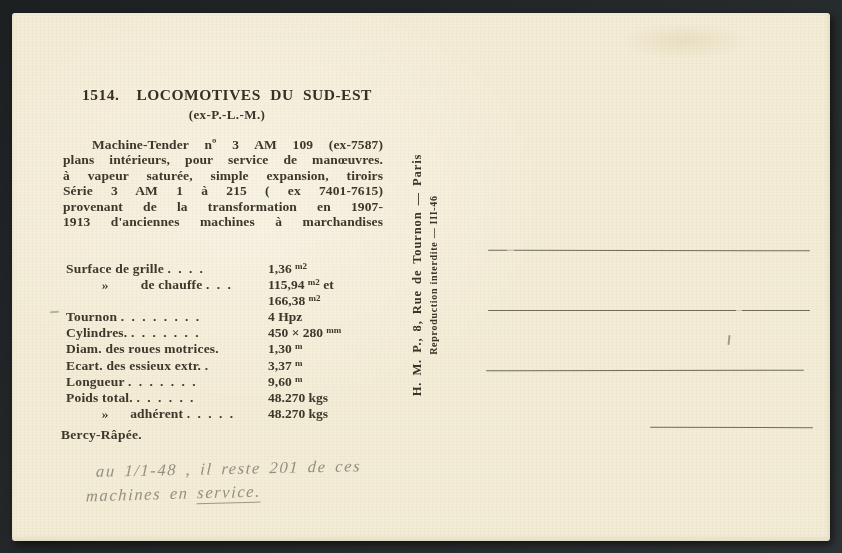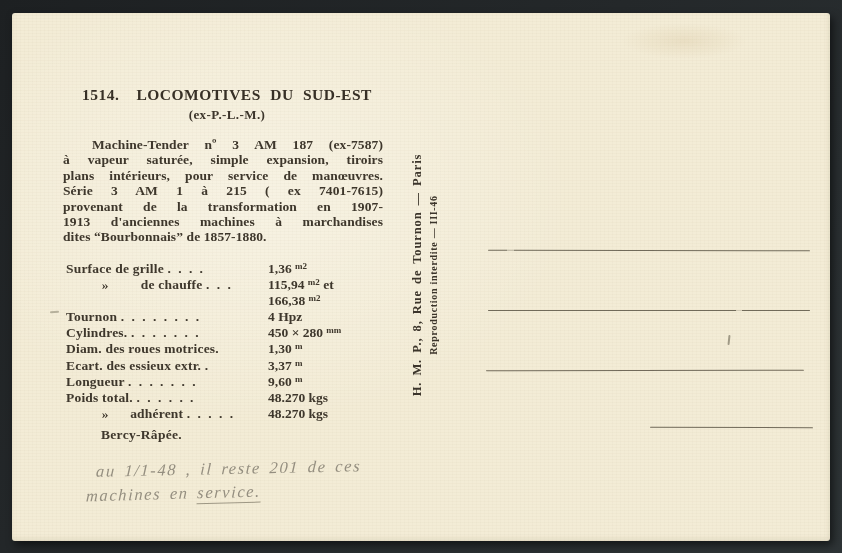--- a/index.html
+++ b/index.html
@@ -47,21 +47,21 @@
   .specs{
     position:absolute;top:248px;left:54px;width:330px;
     font-weight:700;font-size:13.5px;
   }
   .spec-row{position:relative;height:16.1px;}
   .spec-label{position:absolute;left:0;top:0;white-space:pre;letter-spacing:0.2px;}
   .spec-value{position:absolute;left:202px;top:0;white-space:pre;}
   .sup{font-size:9px;position:relative;top:-4px;letter-spacing:0;}
   .depot{
     position:absolute;top:414px;left:49px;
-    font-weight:700;font-size:13.5px;letter-spacing:0.3px;margin-left:40px;
+    font-weight:700;font-size:13.5px;letter-spacing:0.3px;
   }
   .hw{
     position:absolute;color:#8d8779;opacity:0.92;
     font-style:italic;font-size:16.5px;letter-spacing:1.6px;word-spacing:3px;
     transform:rotate(-1.2deg) skewX(-4deg);white-space:nowrap;
   }
   .hw1{top:446px;left:84px;}
   .hw2{top:471px;left:74px;transform:rotate(-1.6deg) skewX(-4deg);}
   .hw-underline{border-bottom:1.5px solid rgba(120,113,96,0.75);padding-bottom:1px;}
   .publisher{
@@ -93,27 +93,26 @@
 <div class="scene">
   <div class="card">
     <div class="texture"></div>
 
     <div class="title-row">
       <span class="catalog">1514.</span><span class="card-title">LOCOMOTIVES DU SUD-EST</span>
     </div>
     <div class="subtitle">(ex-P.-L.-M.)</div>
 
     <div class="paragraph" id="paragraph">
-        <div class="pline first">Machine-Tender nº 3 AM 187 (ex-7587)</div>
+        <div class="pline first">Machine-Tender nº 3 AM 109 (ex-7587)</div>
+        <div class="pline">plans intérieurs, pour service de manœuvres.</div>
         <div class="pline">à vapeur saturée, simple expansion, tiroirs</div>
-        <div class="pline">plans intérieurs, pour service de manœuvres.</div>
         <div class="pline">Série 3 AM 1 à 215 ( ex 7401-7615)</div>
         <div class="pline">provenant de la transformation en 1907-</div>
         <div class="pline">1913 d'anciennes machines à marchandises</div>
-        <div class="pline last">dites “Bourbonnais” de 1857-1880.</div>
       </div>
 
     <div class="specs" id="specs">
         <div class="spec-row">
           <span class="spec-label">Surface de grille .  .  .  .</span>
           <span class="spec-value"><span>1,36 </span><span class="sup">m2</span></span>
         </div>
         <div class="spec-row">
           <span class="spec-label">          »         de chauffe .  .  .</span>
           <span class="spec-value"><span>115,94 </span><span class="sup">m2</span><span> et</span></span>

